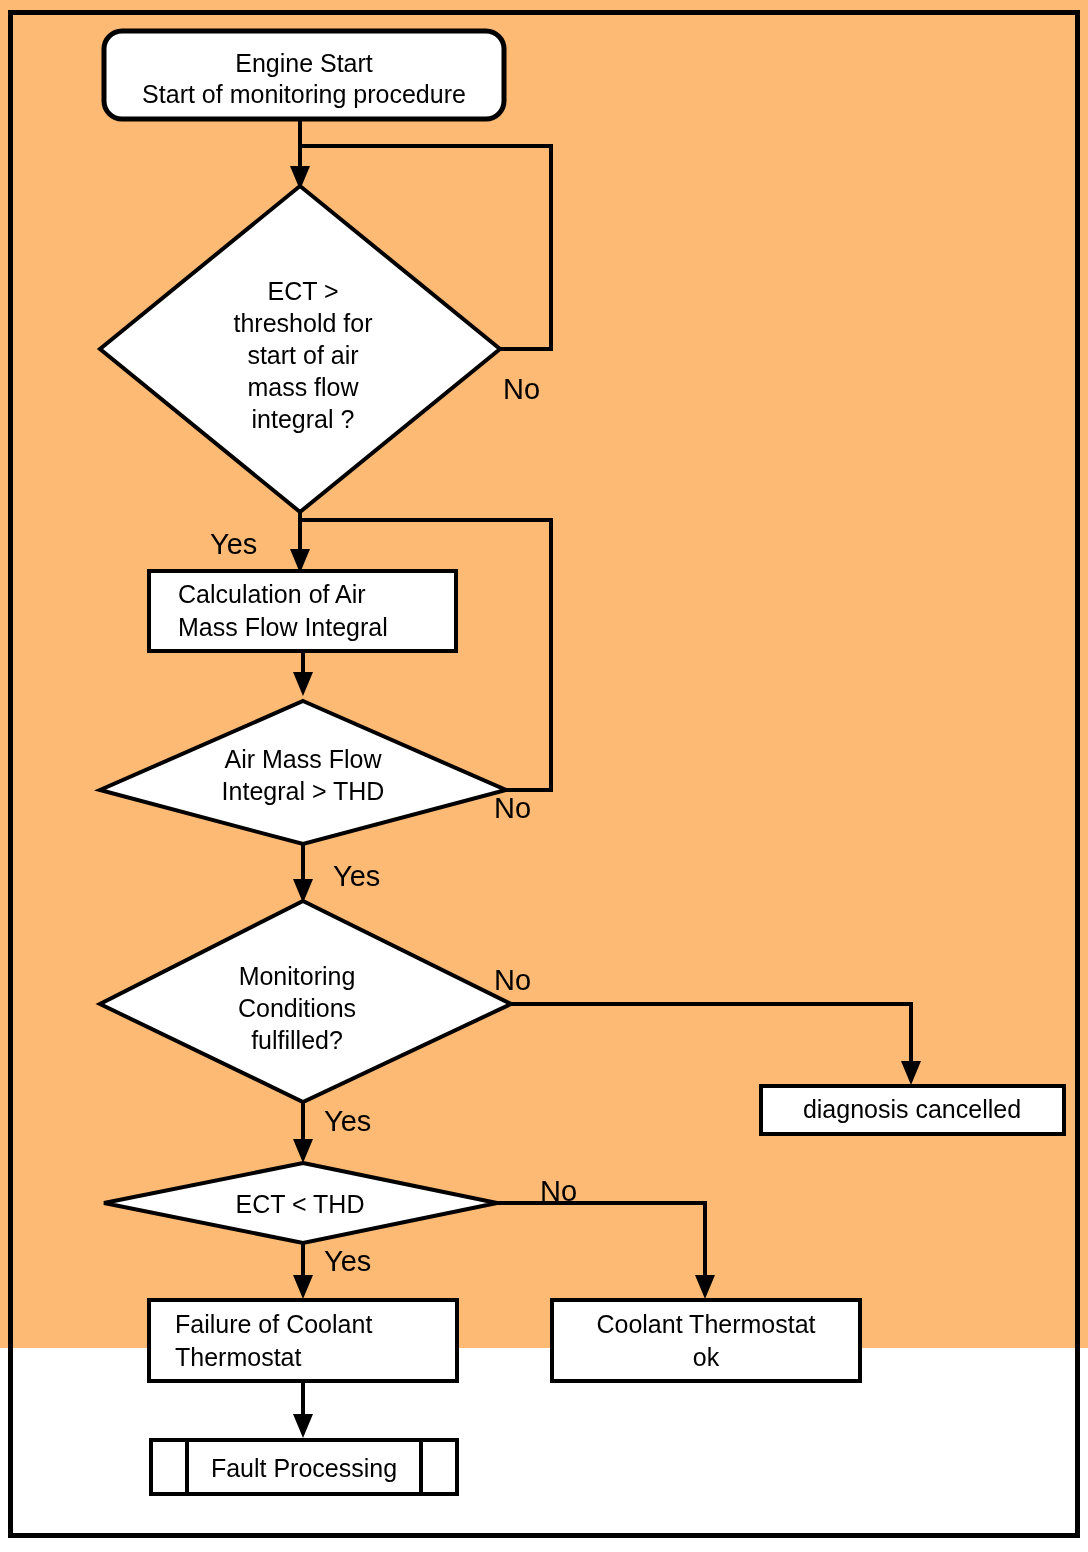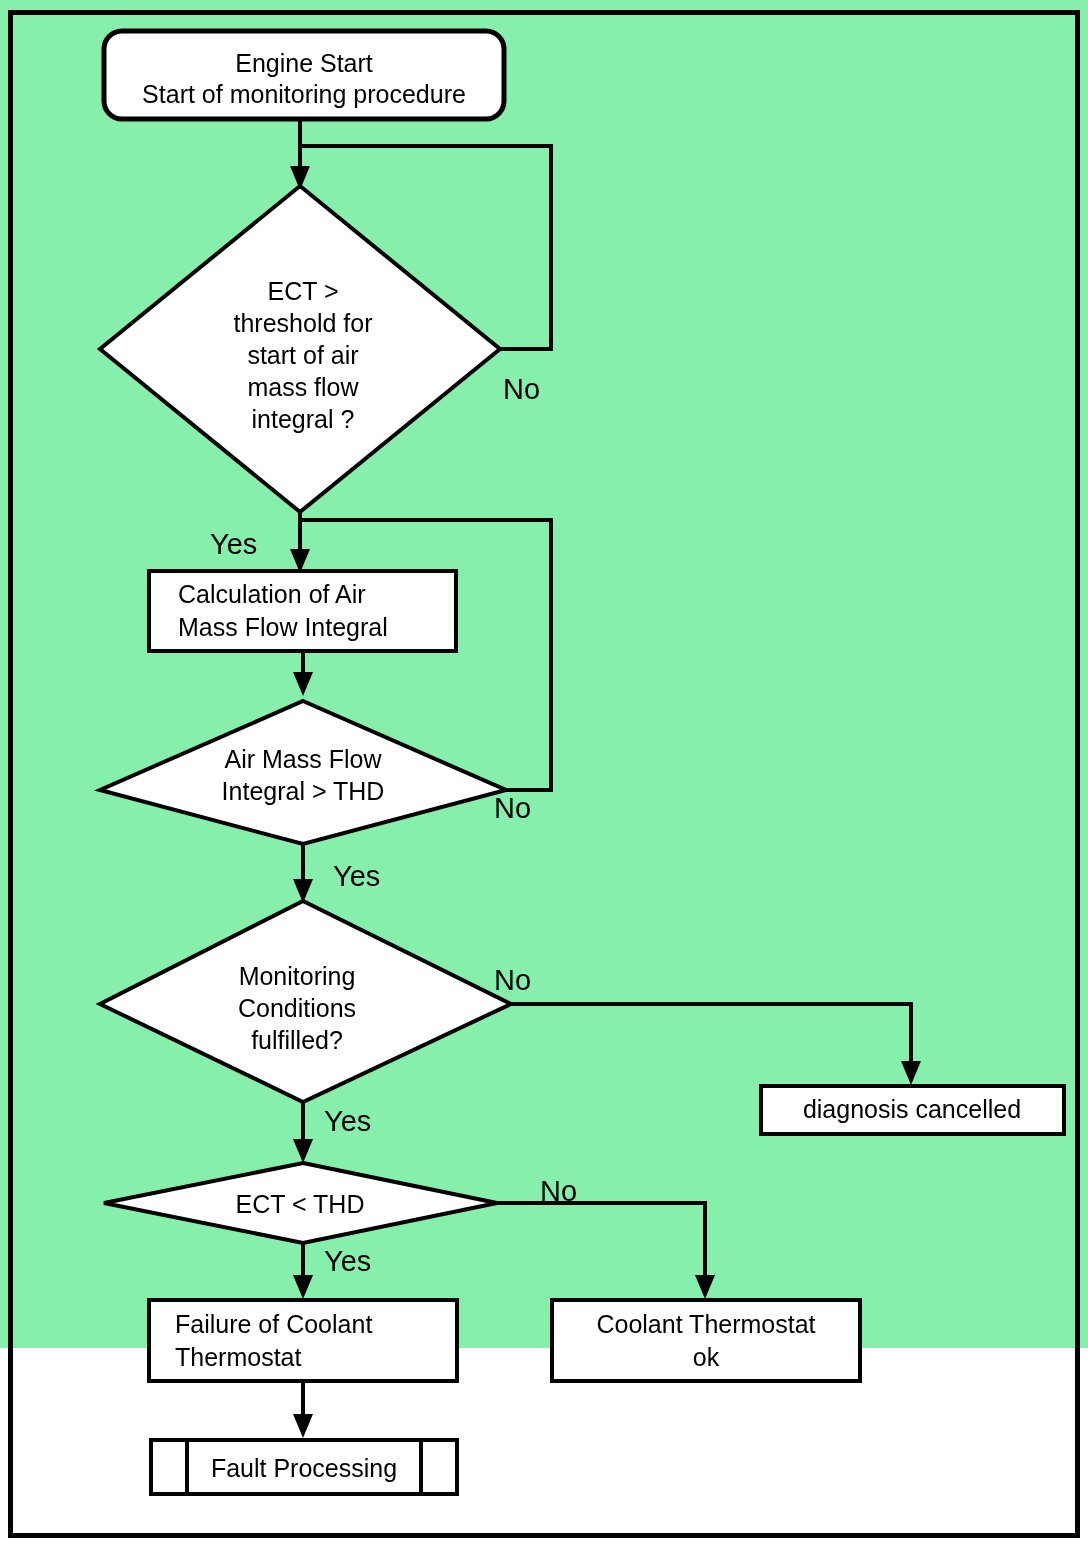--- a/index.html
+++ b/index.html
@@ -12,21 +12,21 @@
     width: 1088px;
     height: 1552px;
     font-family: "Liberation Sans", sans-serif;
     color: #000000;
     overflow: hidden;
   }
   #flow-root {
     position: relative;
     width: 1088px;
     height: 1348px;
-    background: #86efac;
+    background: #fdba74;
   }
   svg#flow-svg {
     position: absolute;
     top: 0;
     left: 0;
     width: 1088px;
     height: 1552px;
     display: block;
   }
   .shape-outline {

